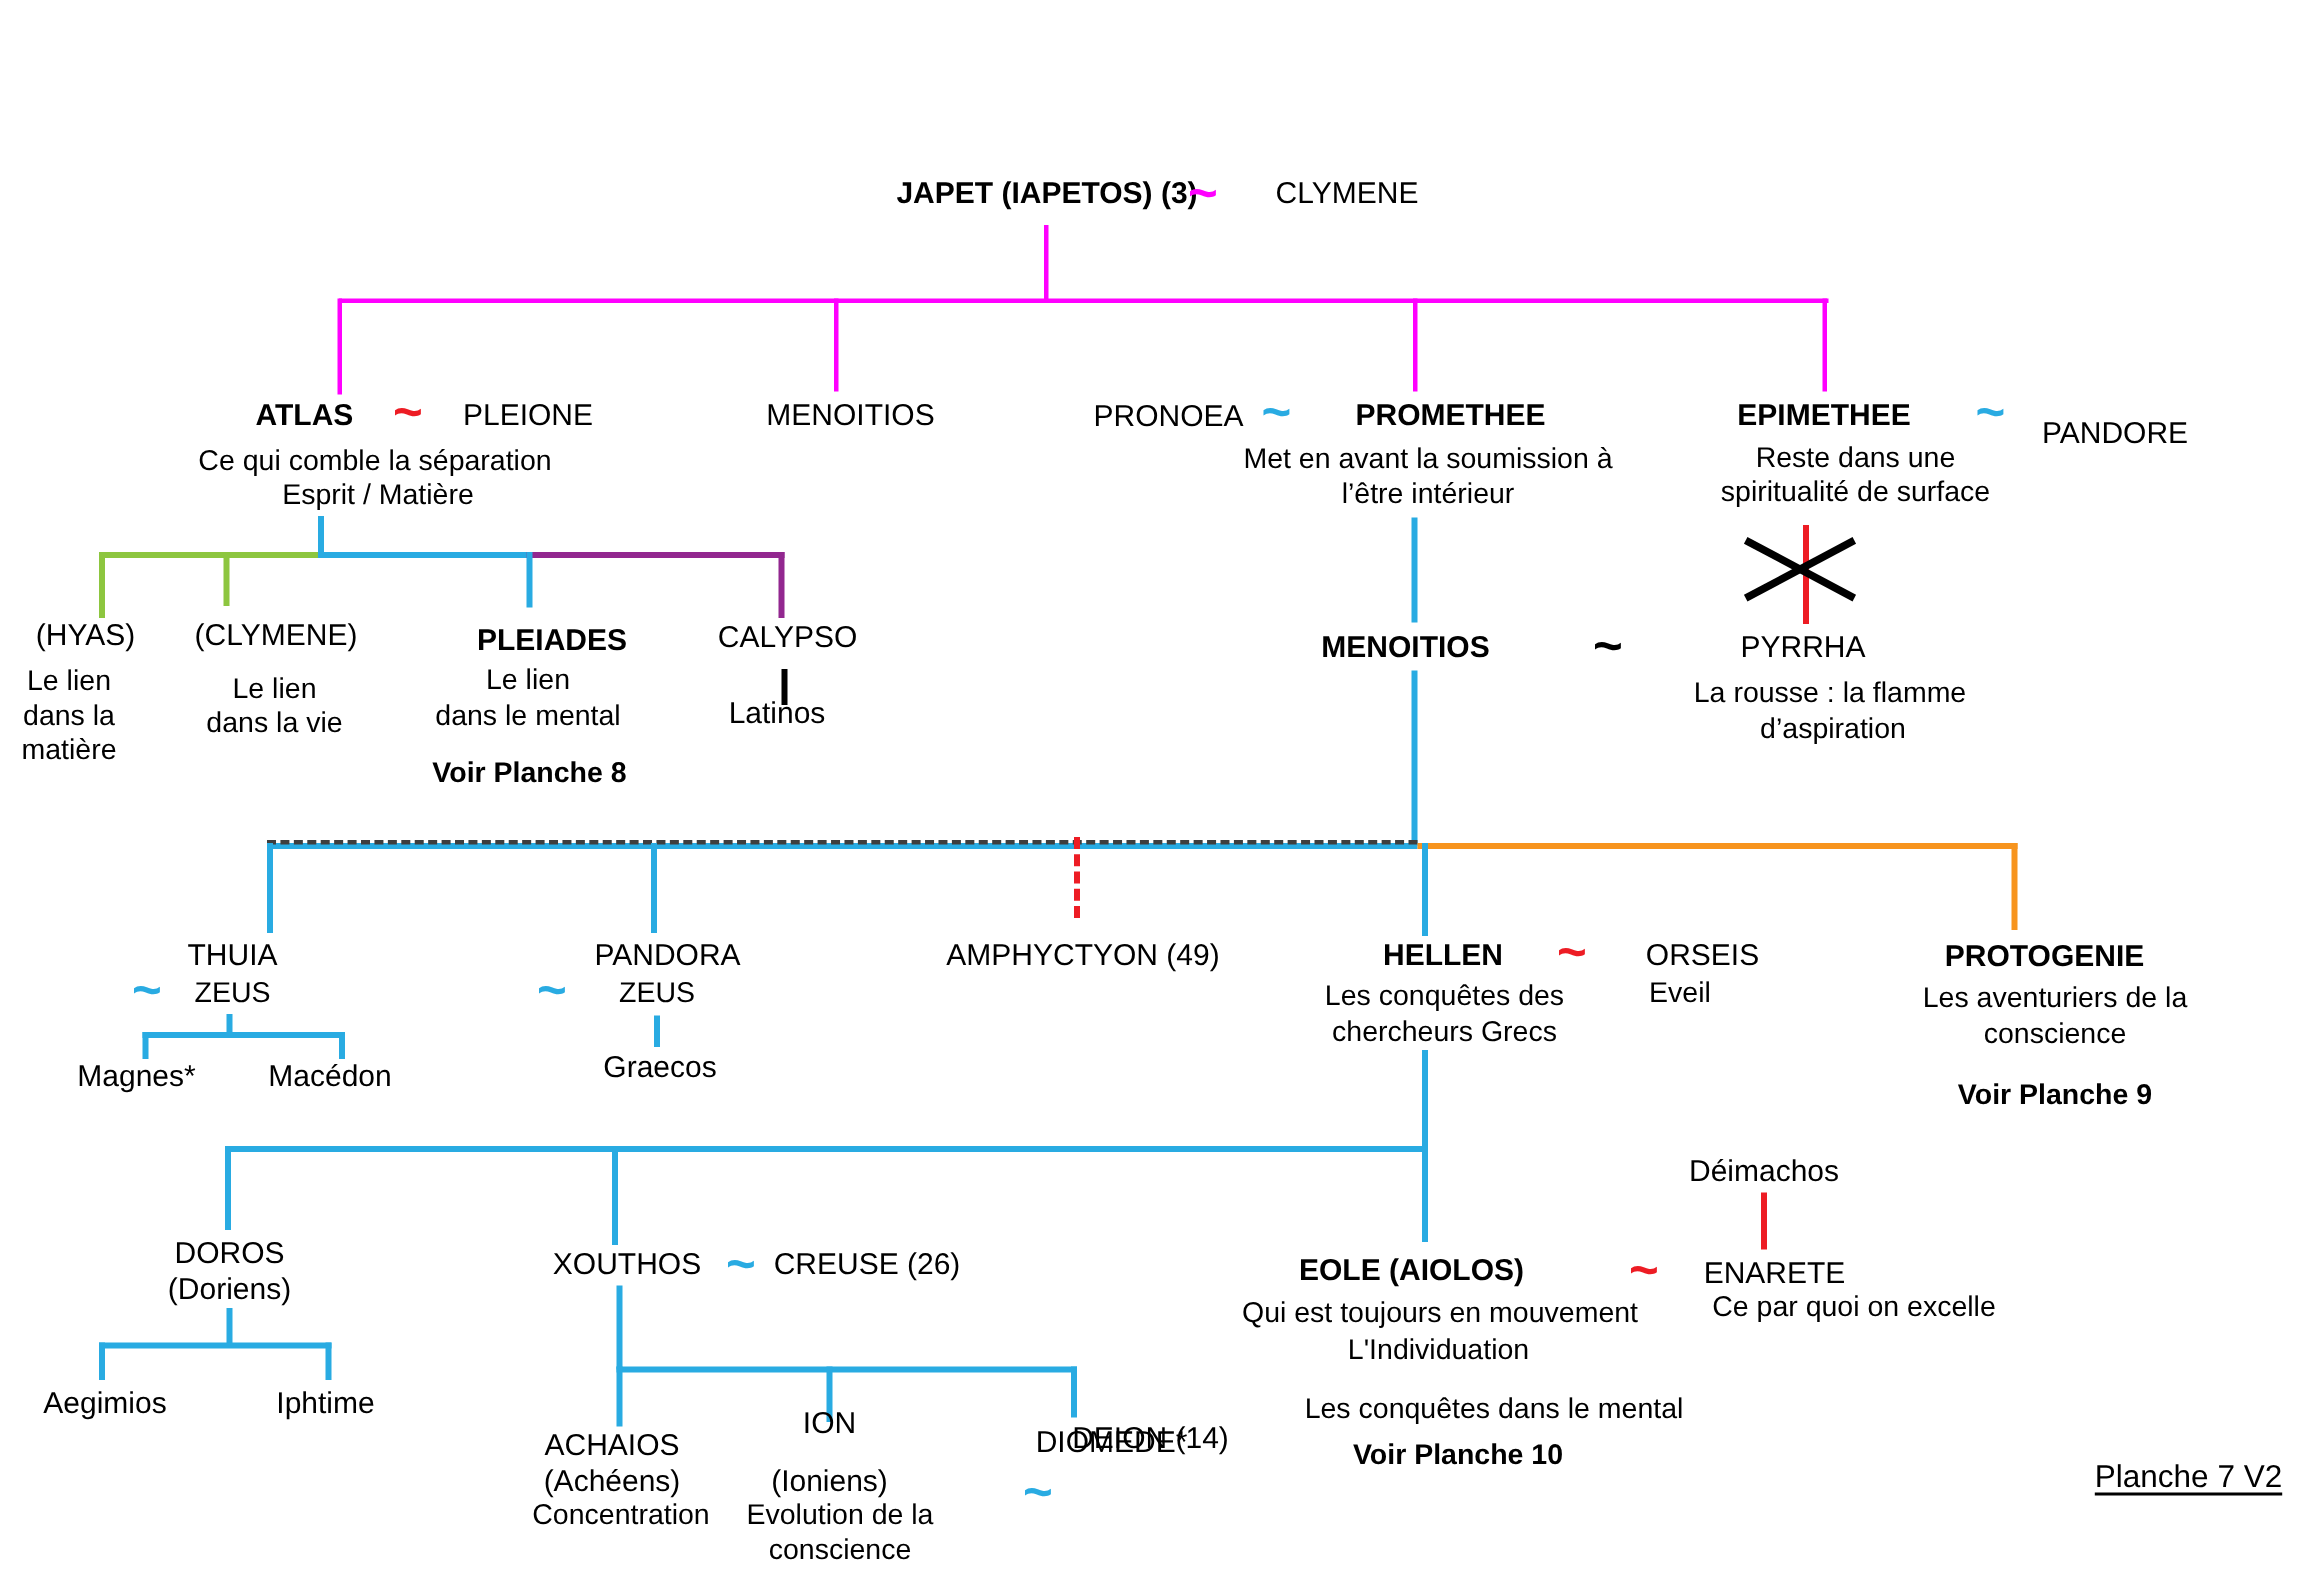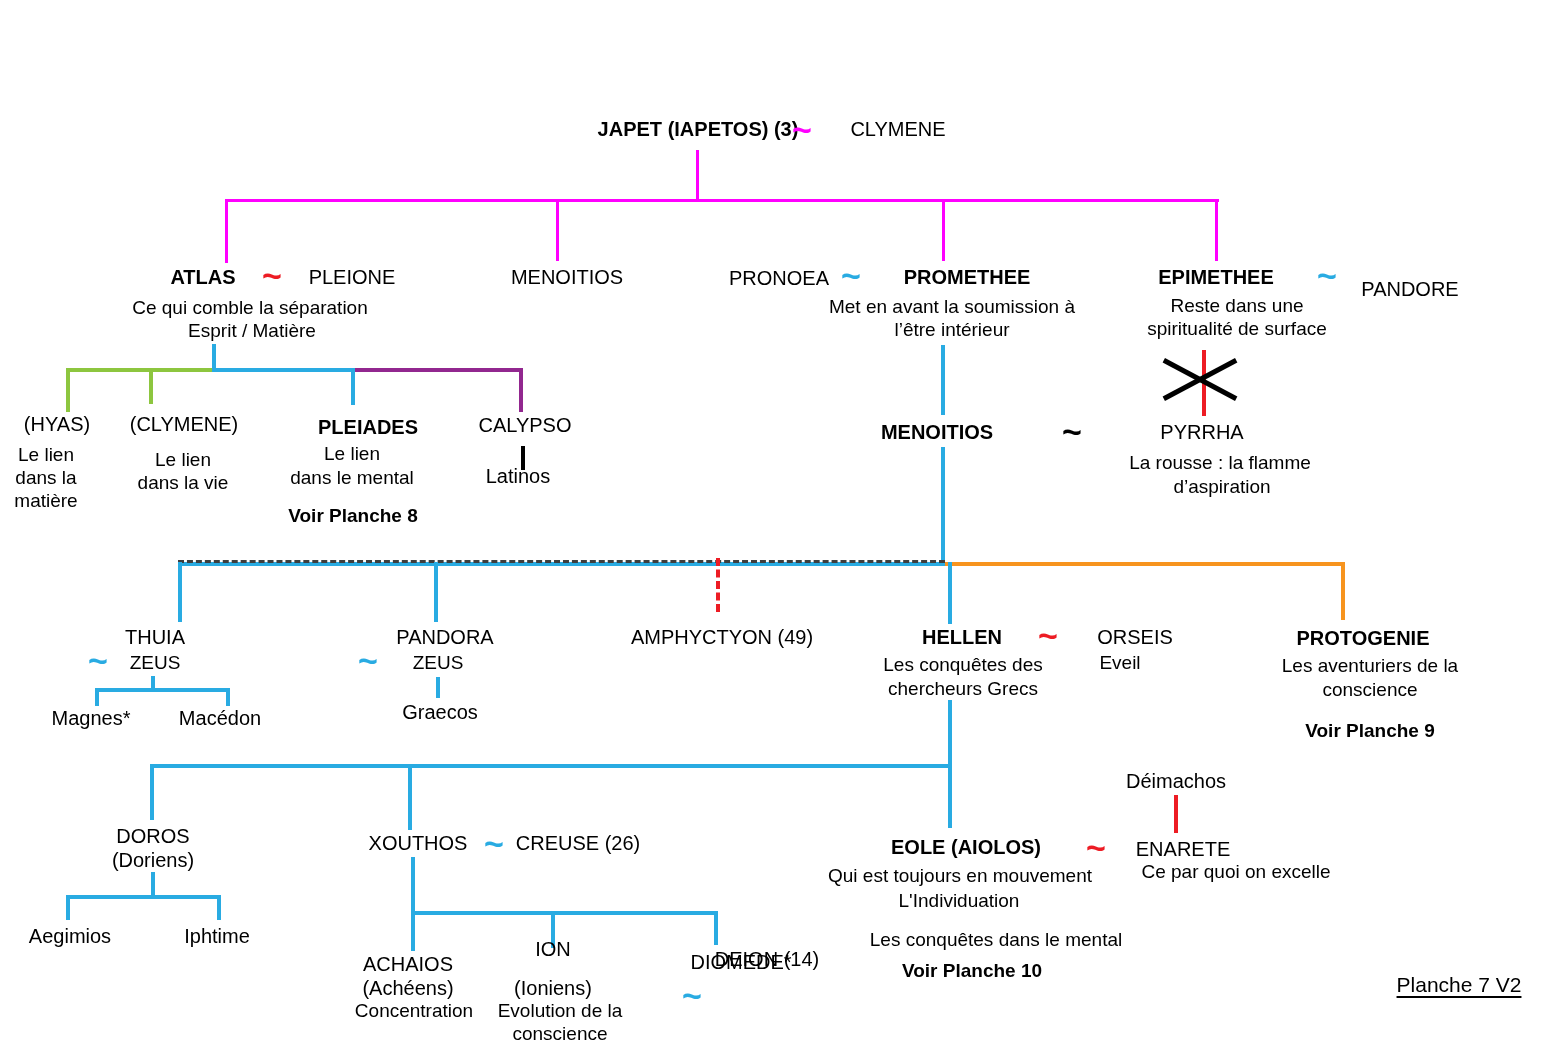--- a/index.html
+++ b/index.html
@@ -177,21 +177,21 @@
   <div class="lbl" style="left:553px;top:977px">(Ioniens)</div>
   <div class="lbl d" style="left:560px;top:1000px">Evolution de la</div>
   <div class="lbl d" style="left:560px;top:1023px">conscience</div>
 
   <div class="lbl" style="left:741px;top:951px">DIOMEDE*</div>
   <div class="tilde t-cyn" style="left:692px;top:978px">~</div>
   <div class="lbl" style="left:767px;top:948px">DEION (14)</div>
 
   <div class="lbl" style="left:1176px;top:770px">Déimachos</div>
   <div class="line red" style="left:1174px;top:795px;width:4px;height:38px"></div>
-  <div class="lbl b" style="left:966px;top:836px">EOLE (AIOLOS)</div>
+  <div class="lbl b" style="left:941px;top:836px">EOLE (AIOLOS)</div>
   <div class="tilde t-red" style="left:1096px;top:830px">~</div>
   <div class="lbl" style="left:1183px;top:838px">ENARETE</div>
   <div class="lbl d" style="left:960px;top:865px">Qui est toujours en mouvement</div>
   <div class="lbl d" style="left:959px;top:890px">L'Individuation</div>
   <div class="lbl d" style="left:1236px;top:861px">Ce par quoi on excelle</div>
   <div class="lbl d" style="left:996px;top:929px">Les conquêtes dans le mental</div>
   <div class="lbl d b" style="left:972px;top:960px">Voir Planche 10</div>
 
   <div class="lbl pg u" style="left:1459px;top:973px">Planche 7 V2</div>
 

